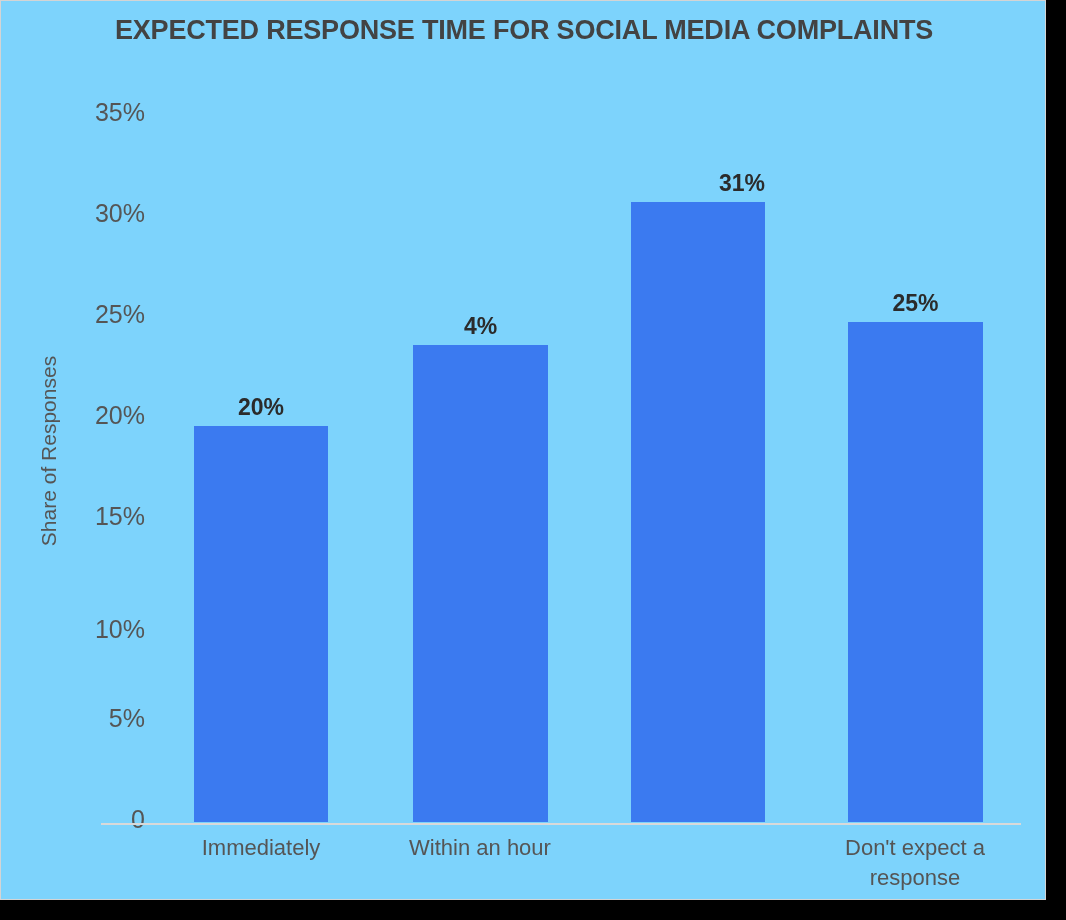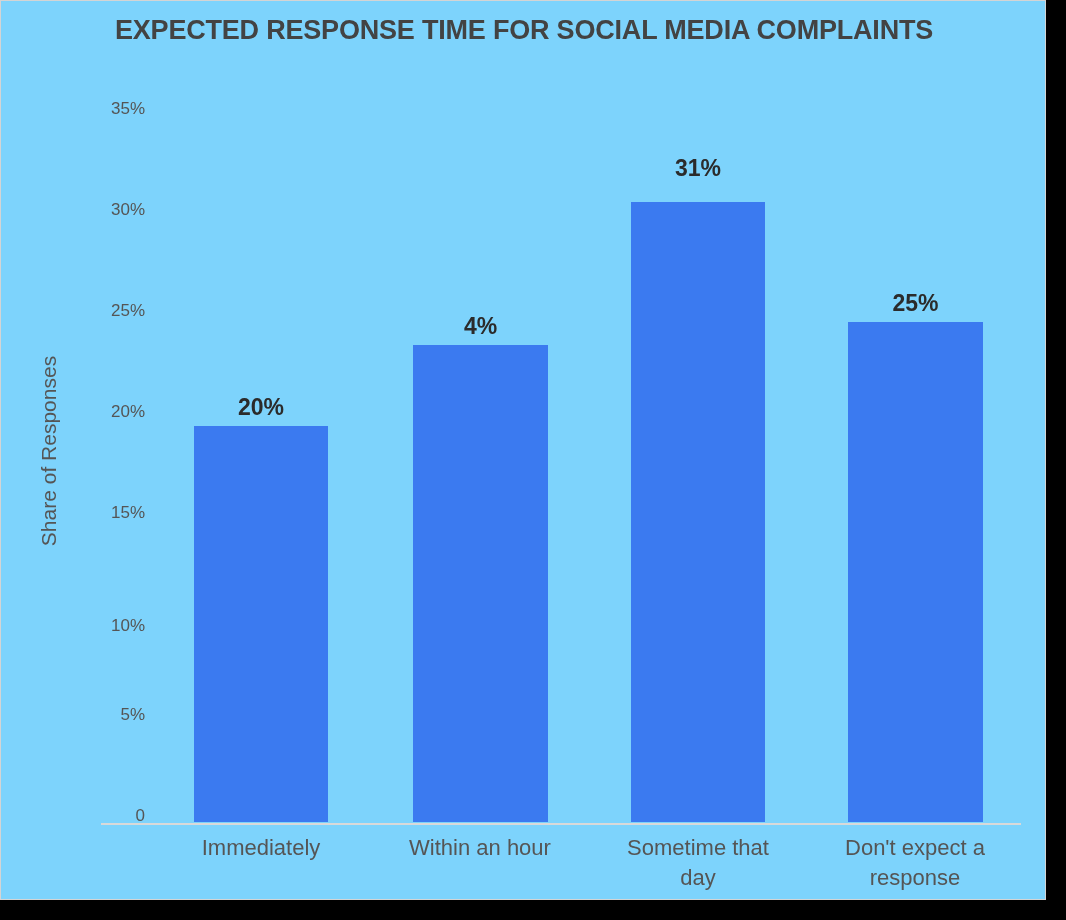--- a/index.html
+++ b/index.html
@@ -84,21 +84,21 @@
     font-size: 21px;
     color: #555555;
     white-space: nowrap;
   }
 
   .y-tick-label {
     position: absolute;
     right: 0;
     width: 86px;
     text-align: right;
-    font-size: 17px;
+    font-size: 25px;
     color: #555555;
     line-height: 1;
   }
   .y-tick-wrap {
     position: absolute;
     left: 14px;
     width: 130px;
     height: 0;
   }
 
@@ -179,25 +179,21 @@
         <div>Immediately</div>
       </div>
 
       <div class="bar" style="left:412px; width:135px; height:477px;"></div>
       <div class="bar-value-label" style="left:412px; width:135px; top:312px;">4%</div>
       <div class="x-tick-label" style="left:384px; width:190px;">
         <div>Within an hour</div>
       </div>
 
       <div class="bar" style="left:630px; width:134px; height:620px;"></div>
-      <div class="bar-value-label" style="left:630px; width:134px; top:154px;">31%</div>
-      <div class="x-tick-label" style="left:602px; width:190px;">
-        <div>Sometime that</div>
-        <div>day</div>
-      </div>
+      <div class="bar-value-label" style="left:630px; width:134px; top:169px;text-align:right;">31%</div>
 
       <div class="bar" style="left:847px; width:135px; height:500px;"></div>
       <div class="bar-value-label" style="left:847px; width:135px; top:289px;">25%</div>
       <div class="x-tick-label" style="left:819px; width:190px;">
         <div>Don't expect a</div>
         <div>response</div>
       </div>
 
     </div>
   </div>

